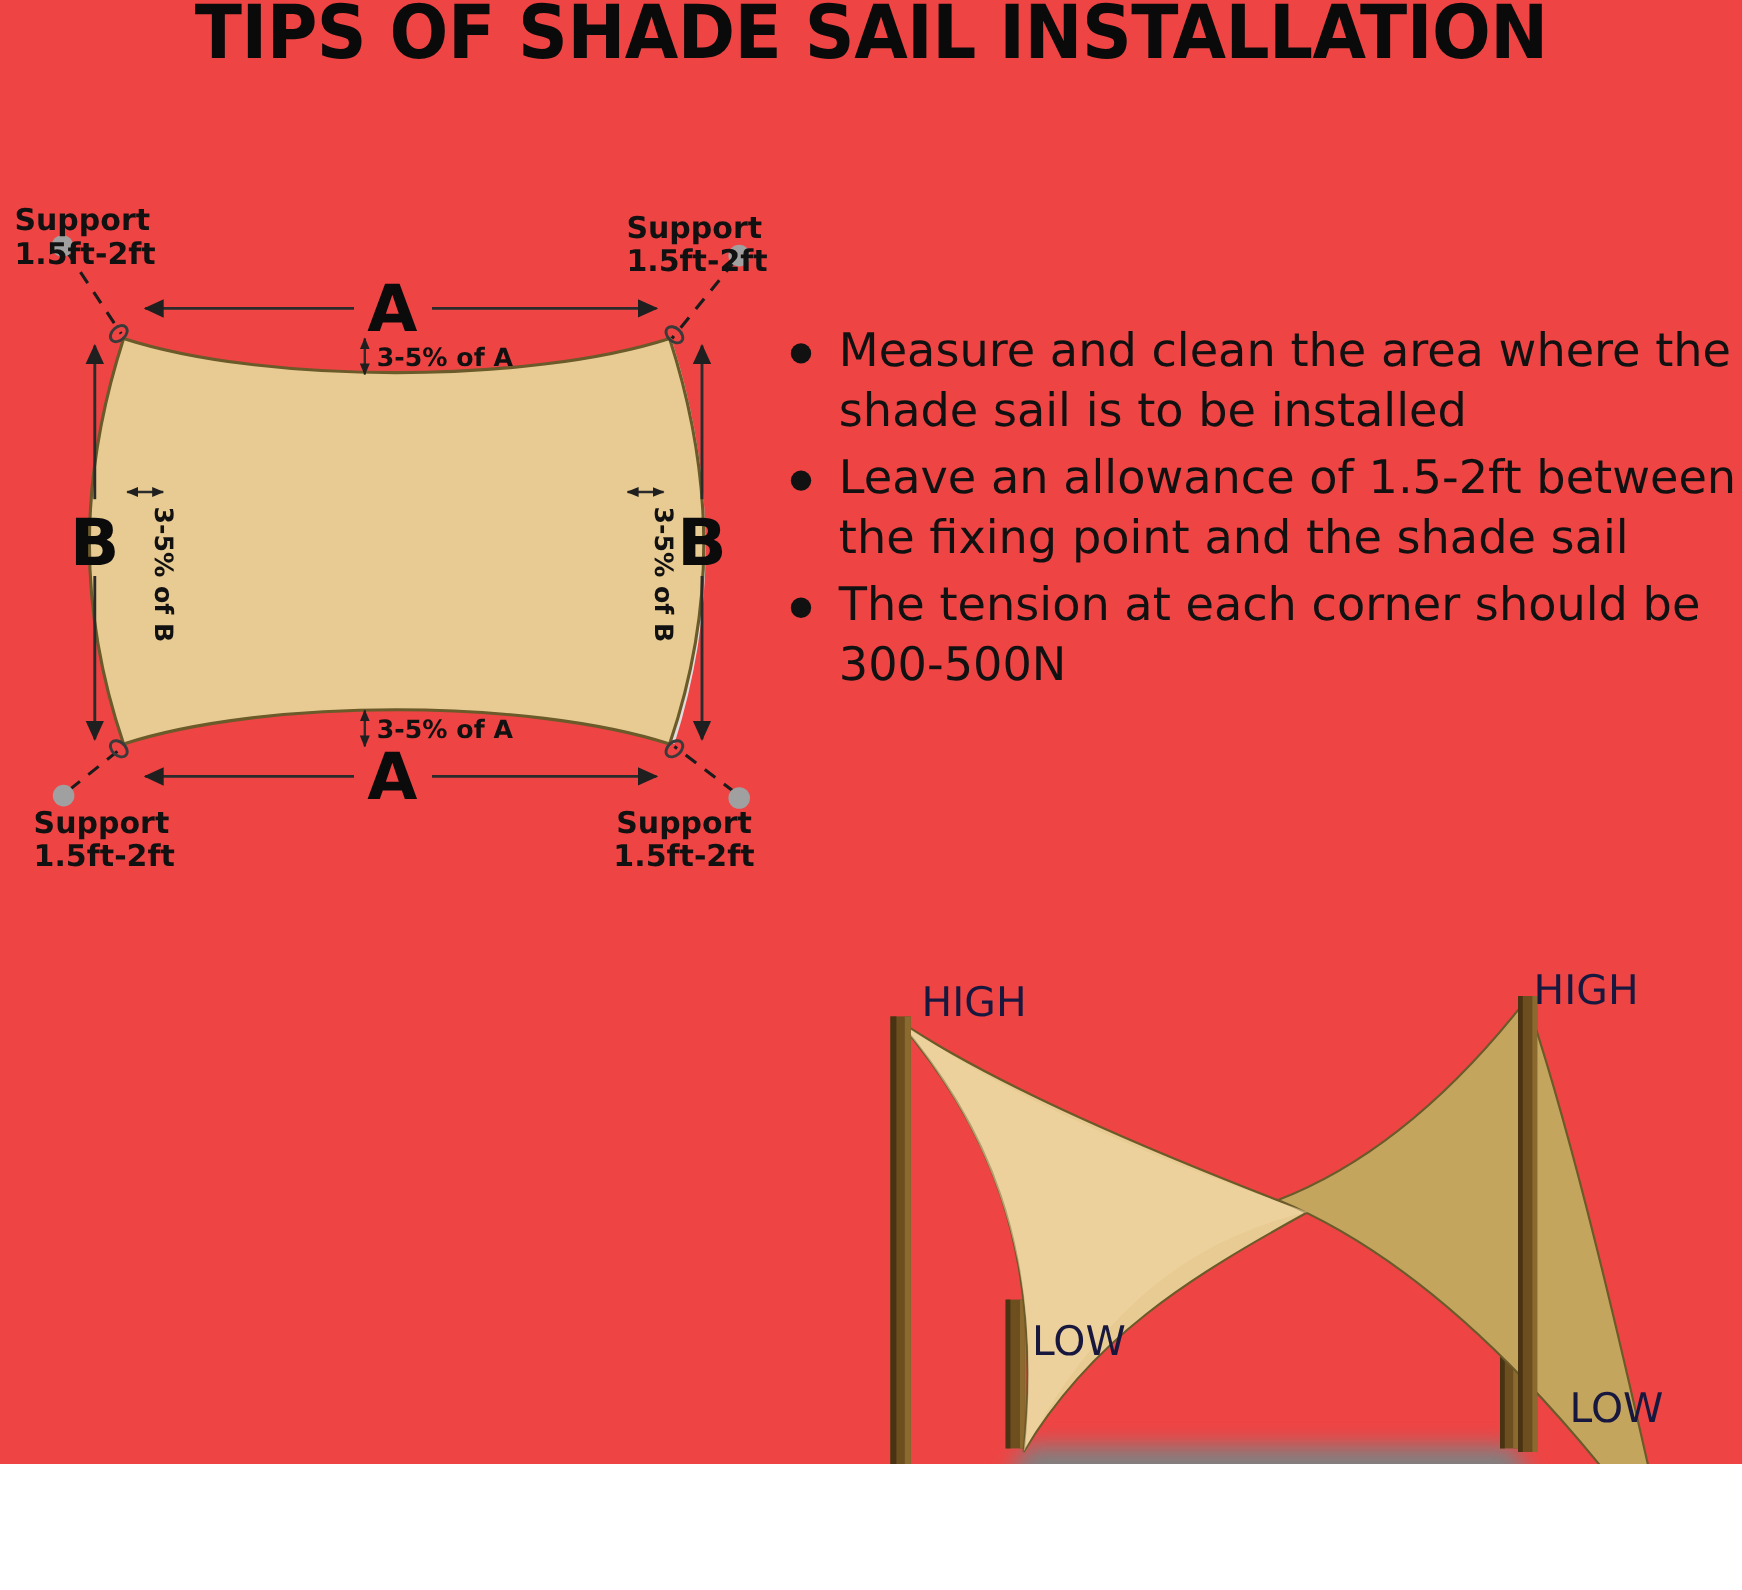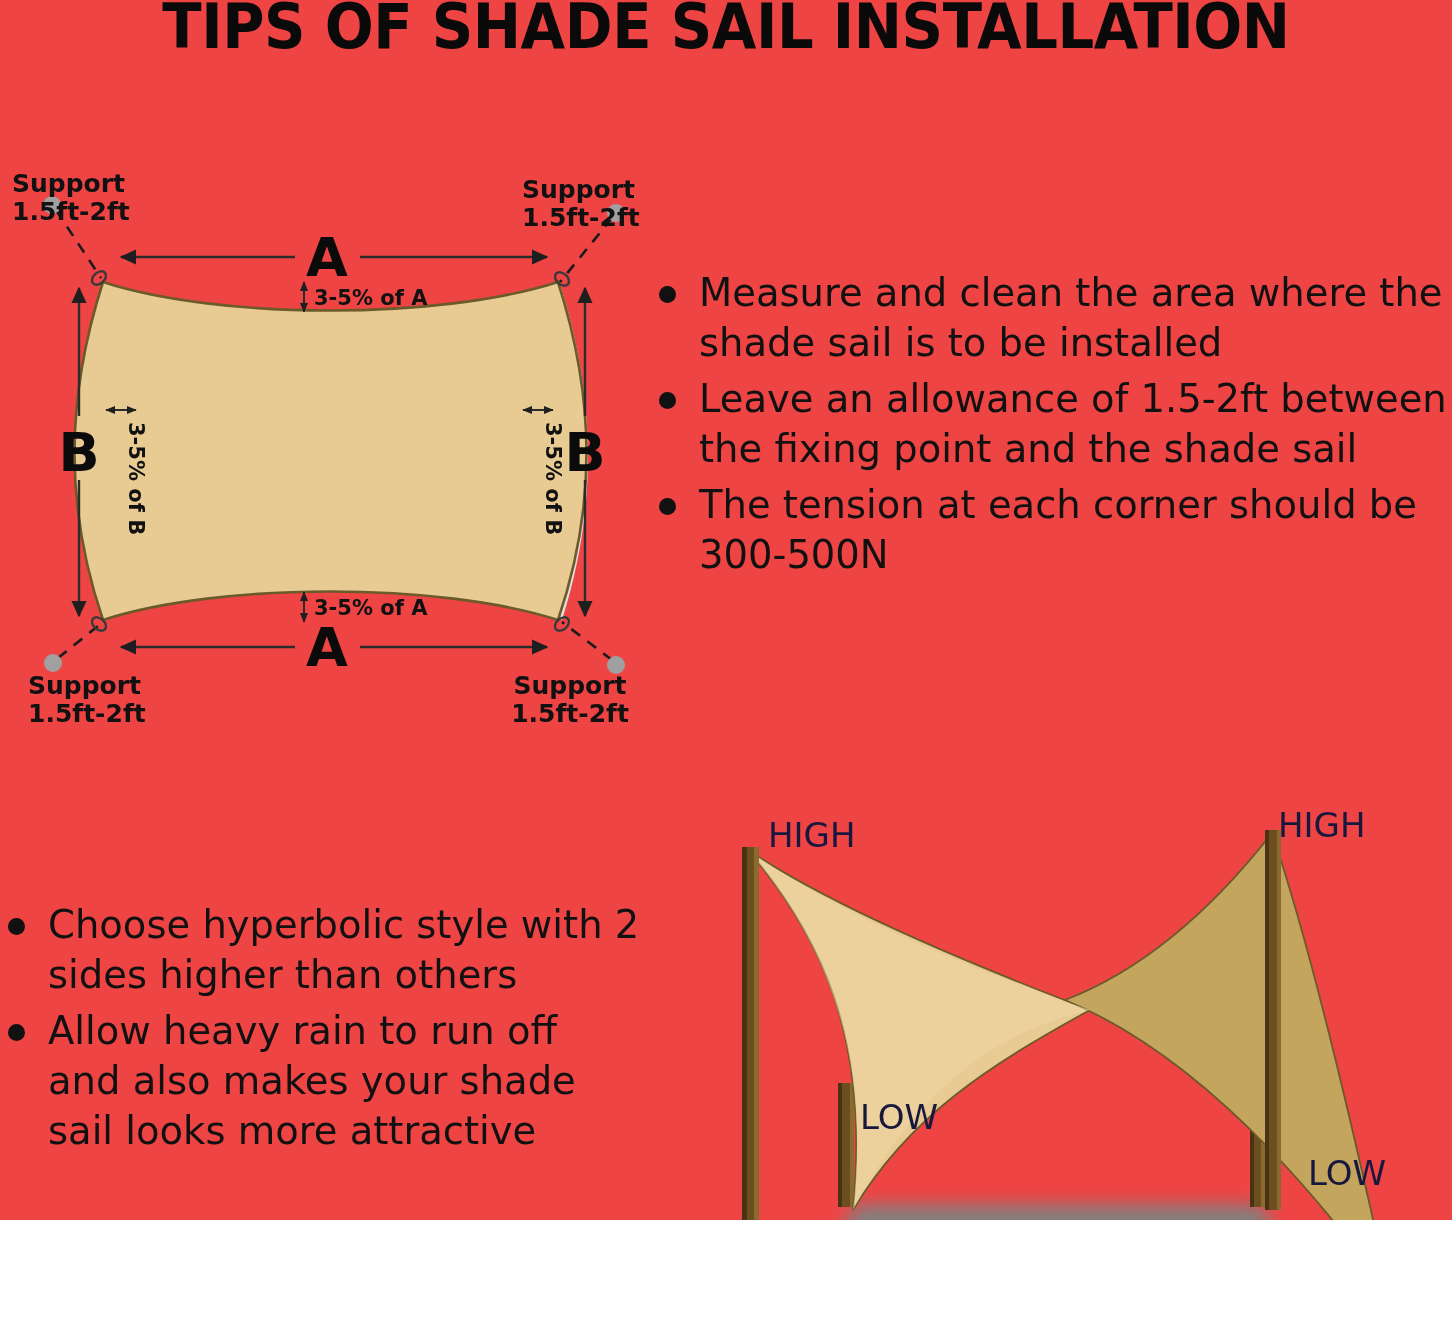--- a/index.html
+++ b/index.html
@@ -192,24 +192,20 @@
       <text x="570" y="562" text-anchor="middle">1.5ft-2ft</text>
     </g>
   </svg>
 
   <ul id="bullets-top" class="bullets">
     <li>Measure and clean the area where the shade sail is to be installed</li>
     <li>Leave an allowance of 1.5-2ft between the fixing point and the shade sail</li>
     <li>The tension at each corner should be 300-500N</li>
   </ul>
 
-  <ul id="bullets-bottom" class="bullets">
-    <li>Choose hyperbolic style with 2 sides higher than others</li>
-    <li>Allow heavy rain to run off and also makes your shade sail looks more attractive</li>
-  </ul>
 
   <svg id="hyper-diagram" class="svg-block" viewBox="0 0 792 540">
 
     <defs>
       <filter id="blurShadow" x="-30%" y="-60%" width="160%" height="240%">
         <feGaussianBlur stdDeviation="9"></feGaussianBlur>
       </filter>
     </defs>
 
     <path d="M 196 420 L 600 420 L 648 505 L 150 505 Z" fill="#808080" filter="url(#blurShadow)"></path>

